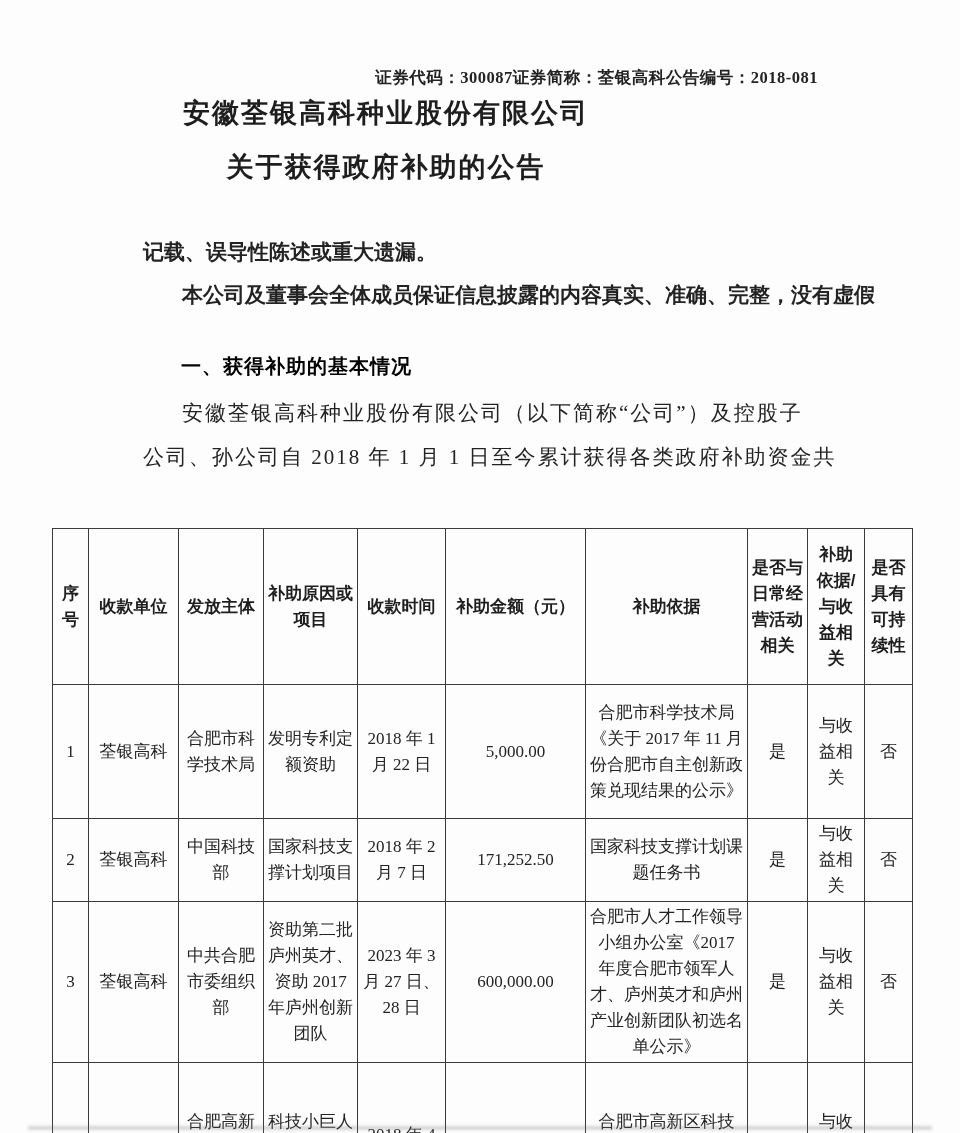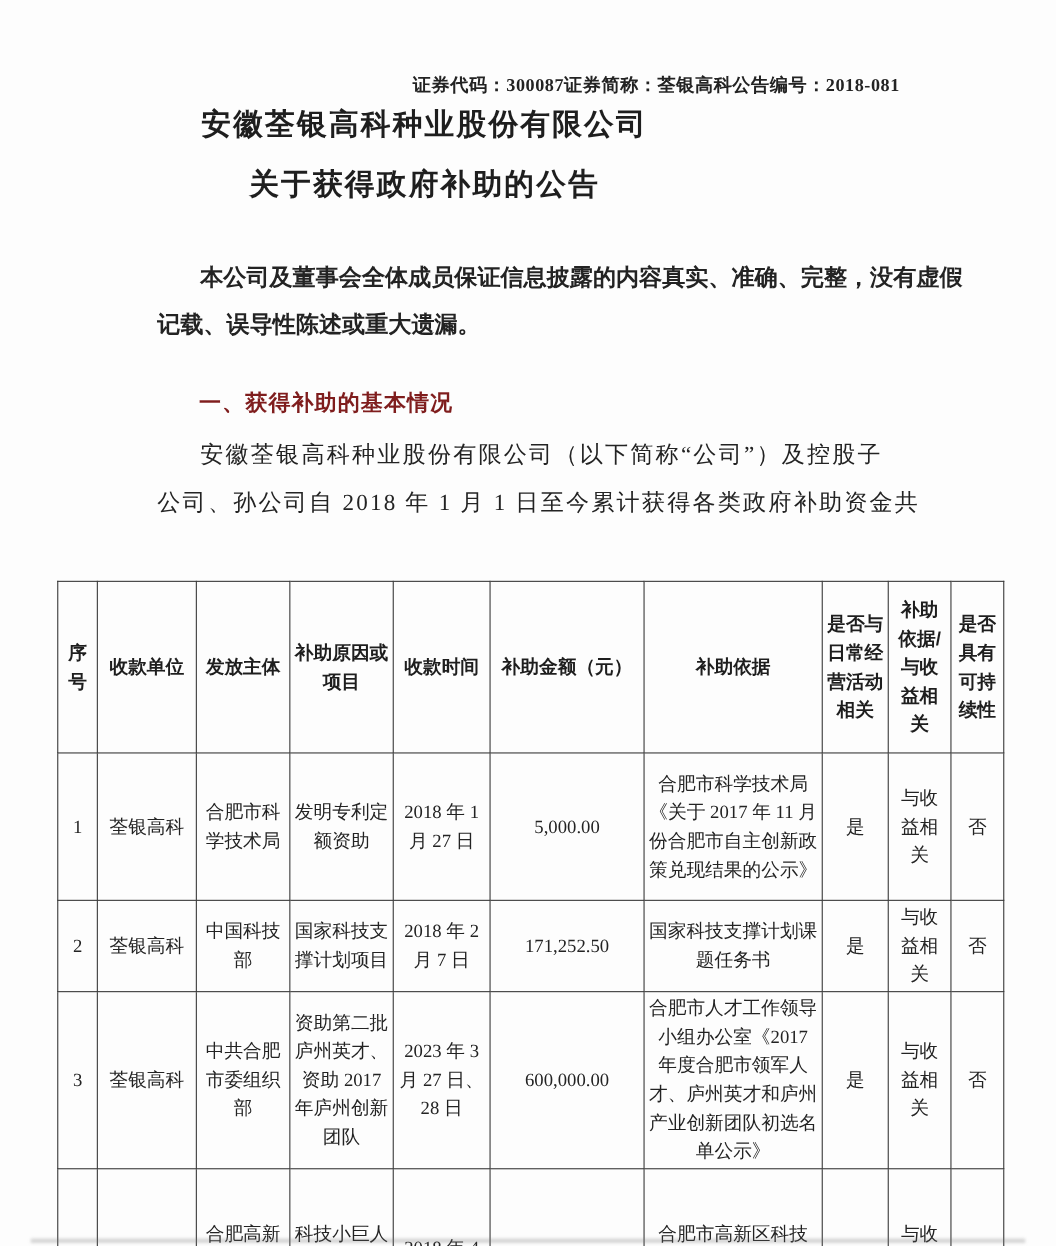--- a/index.html
+++ b/index.html
@@ -61,21 +61,21 @@
   .indent { text-indent: 39px; }
 
   .section-heading {
     position: absolute;
     top: 353px;
     left: 181px;
     font-family: "Liberation Sans", "DejaVu Sans", sans-serif;
     font-weight: bold;
     font-size: 20px;
     letter-spacing: 1px;
-    color: #7f1d1d;
+    color: #000000;
   }
 
   
   table.subsidy {
     position: absolute;
     top: 528px;
     left: 52px;
     width: 860px;
     border-collapse: collapse;
     table-layout: fixed;
@@ -122,22 +122,22 @@
 <div class="page-meta">
   <span>证券代码：300087</span>
   <span>证券简称：荃银高科</span>
   <span>公告编号：2018-081</span>
 </div>
 
 <div class="doc-title line1">安徽荃银高科种业股份有限公司</div>
 <div class="doc-title line2">关于获得政府补助的公告</div>
 
 <div class="para disclaimer">
+  <div class="line">记载、误导性陈述或重大遗漏。</div>
   <div class="line indent">本公司及董事会全体成员保证信息披露的内容真实、准确、完整，没有虚假</div>
-  <div class="line">记载、误导性陈述或重大遗漏。</div>
 </div>
 
 <div class="section-heading">一、获得补助的基本情况</div>
 
 <div class="para intro">
   <div class="line indent">安徽荃银高科种业股份有限公司（以下简称“公司”）及控股子</div>
   <div class="line">公司、孙公司自 2018 年 1 月 1 日至今累计获得各类政府补助资金共</div>
 </div>
 
 <table class="subsidy">
@@ -166,21 +166,21 @@
       <th>补助依据/与收益相关</th>
       <th>是否具有可持续性</th>
     </tr>
   </thead>
   <tbody>
     <tr class="r0">
       <td>1</td>
       <td>荃银高科</td>
       <td>合肥市科学技术局</td>
       <td>发明专利定额资助</td>
-      <td>2018 年 1 月 27 日</td>
+      <td>2018 年 1 月 22 日</td>
       <td>5,000.00</td>
       <td>合肥市科学技术局《关于 2017 年 11 月份合肥市自主创新政策兑现结果的公示》</td>
       <td>是</td>
       <td>与收益相关</td>
       <td>否</td>
     </tr>
     <tr class="r1">
       <td>2</td>
       <td>荃银高科</td>
       <td>中国科技部</td>

